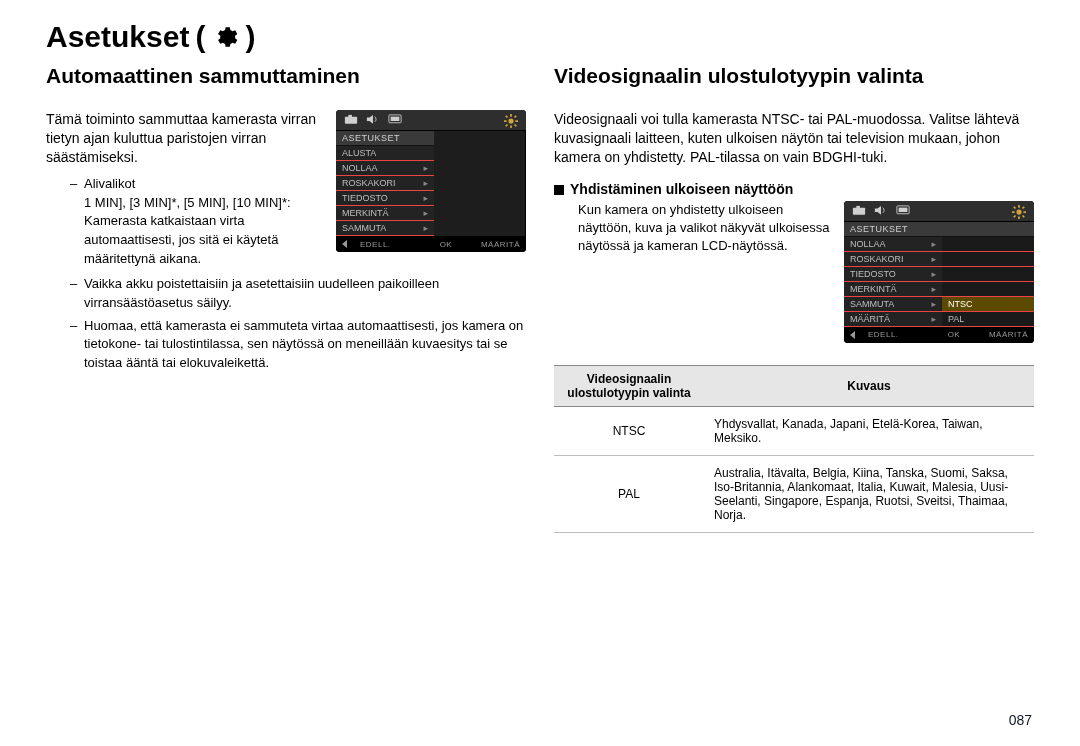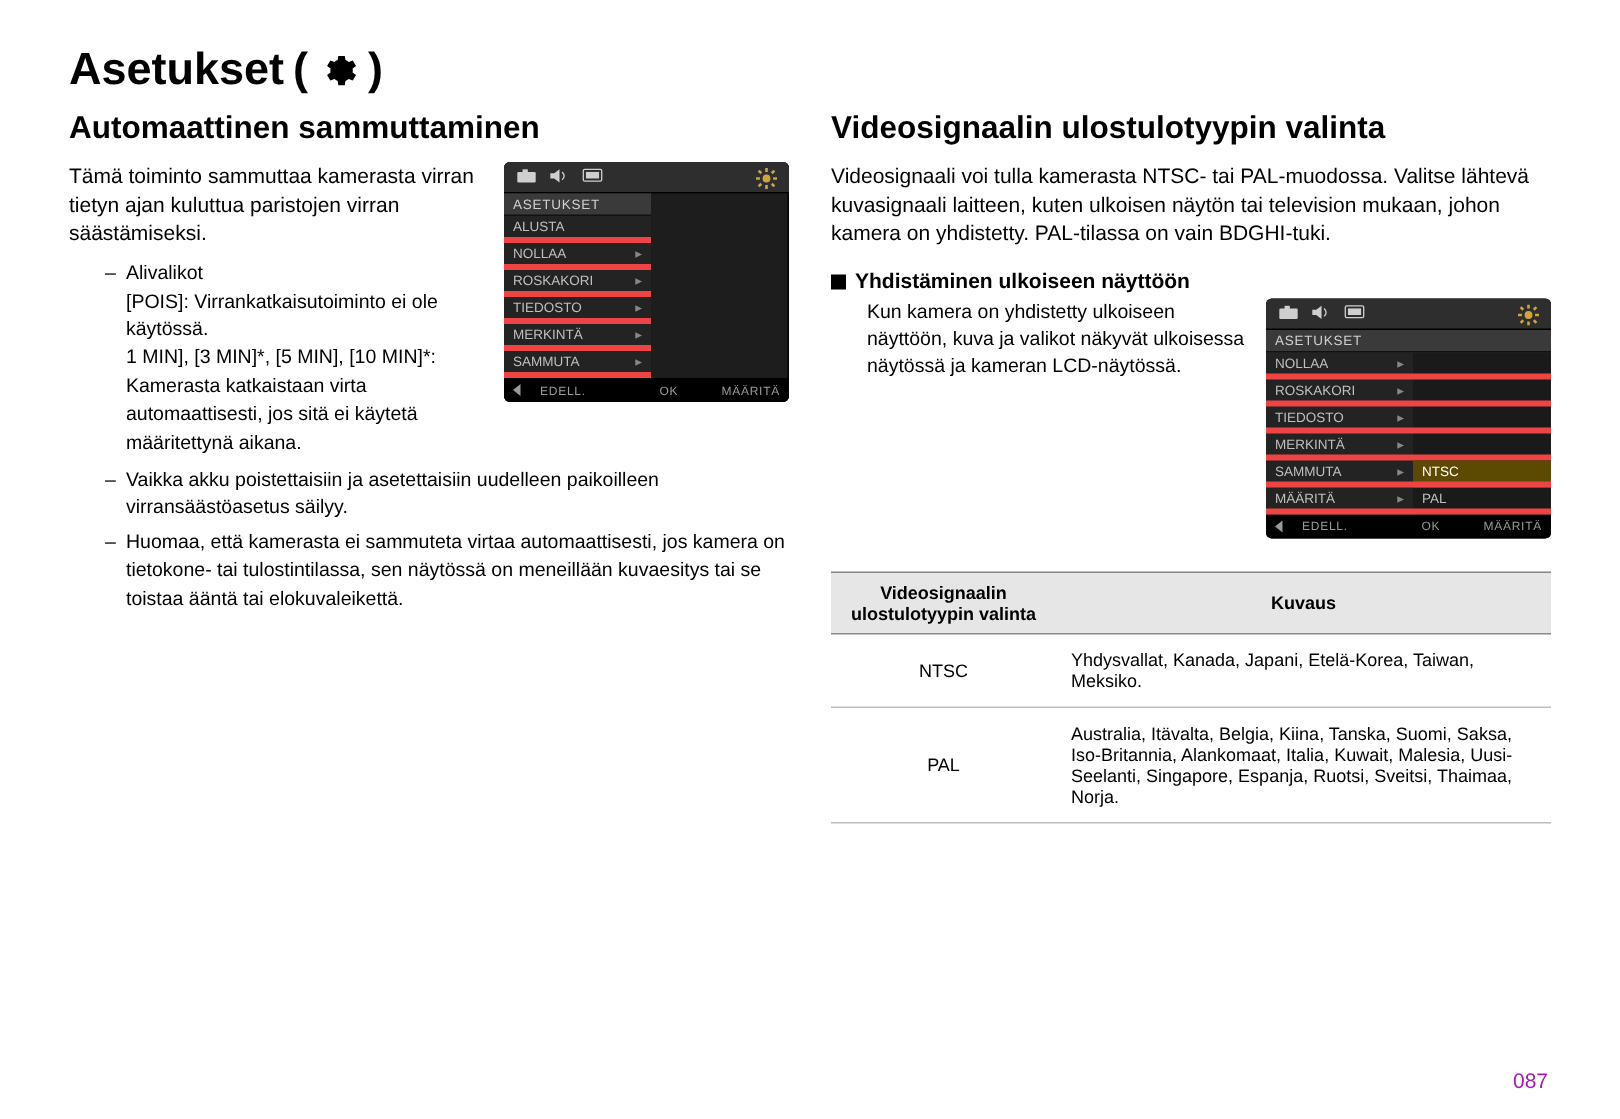--- a/index.html
+++ b/index.html
@@ -1,54 +1,54 @@
 <!DOCTYPE html>
 <html><head>
 <meta charset="utf-8">
 <style>
   html,body{margin:0;padding:0;background:#fff;color:#000;font-family:Arial,Helvetica,sans-serif}
-  .page{width:1080px;height:746px;position:relative;box-sizing:border-box;padding:30px 46px 20px 46px}
+  .page{width:1080px;height:746px;position:relative;box-sizing:border-box;padding:20px 46px 20px 46px}
   .h1{font-size:30px;font-weight:bold;margin:0 0 10px 0;display:flex;align-items:center;gap:6px}
   .gear{display:inline-flex;width:28px;height:28px;align-items:center;justify-content:center}
   .gear svg{width:26px;height:26px}
   .cols{display:flex;gap:28px}
   .col{flex:1;min-width:0}
-  .h2{font-size:21px;font-weight:bold;margin:0 0 10px 0}
+  .h2{font-size:21px;font-weight:bold;margin:0 0 22px 0}
   .intro{font-size:14px;line-height:1.35;margin:0 0 8px 0}
   .sub-list{font-size:13px;line-height:1.45;margin-left:24px}
   .sub-list .dash-row{display:flex}
   .sub-list .dash{width:14px;flex:0 0 14px}
   .sub-list .txt{flex:1}
   .sub-indent{margin-left:14px}
   .notes{font-size:13px;line-height:1.45;margin-top:6px;margin-left:24px}
   .notes .dash-row{display:flex;margin-top:4px}
   .notes .dash{width:14px;flex:0 0 14px}
   .float-lcd{float:right;margin:0 0 8px 10px}
   .lcd{width:190px;border-radius:4px;overflow:hidden;background:#1d1d1d;color:#bfbfbf;font-size:10px;box-shadow:0 0 0 1px #000 inset}
   .lcd-top{height:20px;background:#2e2e2e;display:flex;align-items:center;gap:8px;padding:0 8px;border-bottom:1px solid #000}
   .ic{width:14px;height:12px;display:inline-block}
   .lcd-body{display:flex}
   .lcd-left{width:98px;background:#232323}
   .lcd-right{flex:1;background:#1a1a1a}
   .lcd-title{background:#3a3a3a;color:#d0d0d0;padding:2px 6px;font-size:9px;letter-spacing:.5px;border-bottom:1px solid #111}
-  .lcd-item{padding:2px 6px;border-bottom:4px solid #ef4444;display:flex;align-items:center;justify-content:space-between;font-size:9px;white-space:nowrap}
+  .lcd-item{padding:2px 6px;border-bottom:1px solid #ef4444;display:flex;align-items:center;justify-content:space-between;font-size:9px;white-space:nowrap}
   .lcd-item.sel{background:#5d4a02;color:#fff}
   .lcd-item .arw{font-size:9px;color:#888}
   .lcd-bot{height:16px;background:#000;display:flex;align-items:center;justify-content:space-between;padding:0 6px;font-size:8px;color:#9a9a9a;letter-spacing:.5px}
   .lcd-bot span{display:inline-flex;align-items:center;gap:13px}
   .tri{display:inline-block;width:0;height:0}
   .tri.l{border-top:4px solid transparent;border-bottom:4px solid transparent;border-right:5px solid #9a9a9a}
   .bullet-sq{display:inline-block;width:10px;height:10px;background:#000;margin-right:6px;vertical-align:baseline;position:relative;top:1px}
   .h3{font-size:14px;font-weight:bold;margin:14px 0 4px 0}
   .sec2-text{font-size:13px;line-height:1.4;margin-left:24px;overflow:hidden}
   table.desc{border-collapse:collapse;width:100%;margin-top:14px;font-size:12px}
   table.desc th{background:#e6e6e6;border-top:1px solid #888;border-bottom:1px solid #888;padding:6px 8px;font-weight:bold;text-align:center}
   table.desc td{border-bottom:1px solid #bdbdbd;padding:10px 10px;vertical-align:middle}
   table.desc td.k{text-align:center;width:130px}
-  .pgnum{position:absolute;right:48px;bottom:18px;font-size:14px;color:#a21caf}
+  .pgnum{position:absolute;right:48px;bottom:18px;font-size:14px;color:#0f172a}
   .clearfix::after{content:"";display:block;clear:both}
 </style>
 </head>
 <body>
 
 <div class="page">
 
   <h1 class="h1">
     <span>Asetukset</span>
     <span>(</span>
@@ -133,24 +133,20 @@
             </div>
           </div>
         </div>
 
         <p class="intro">Tämä toiminto sammuttaa kamerasta virran tietyn ajan kuluttua paristojen virran säästämiseksi.</p>
 
         <div class="sub-list">
           <div class="dash-row">
             <div class="dash">–</div>
             <div class="txt">Alivalikot</div>
-          </div>
-          <div class="sub-indent">
-            <span>[POIS]:</span>
-            <span>Virrankatkaisutoiminto ei ole käytössä.</span>
           </div>
           <div class="sub-indent">1 MIN], [3 MIN]*, [5 MIN], [10 MIN]*:</div>
           <div class="sub-indent">Kamerasta katkaistaan virta automaattisesti, jos sitä ei käytetä määritettynä aikana.</div>
         </div>
       </div>
 
       <div class="notes">
         <div class="dash-row">
             <div class="dash">–</div>
             <div class="txt">Vaikka akku poistettaisiin ja asetettaisiin uudelleen paikoilleen virransäästöasetus säilyy.</div>

